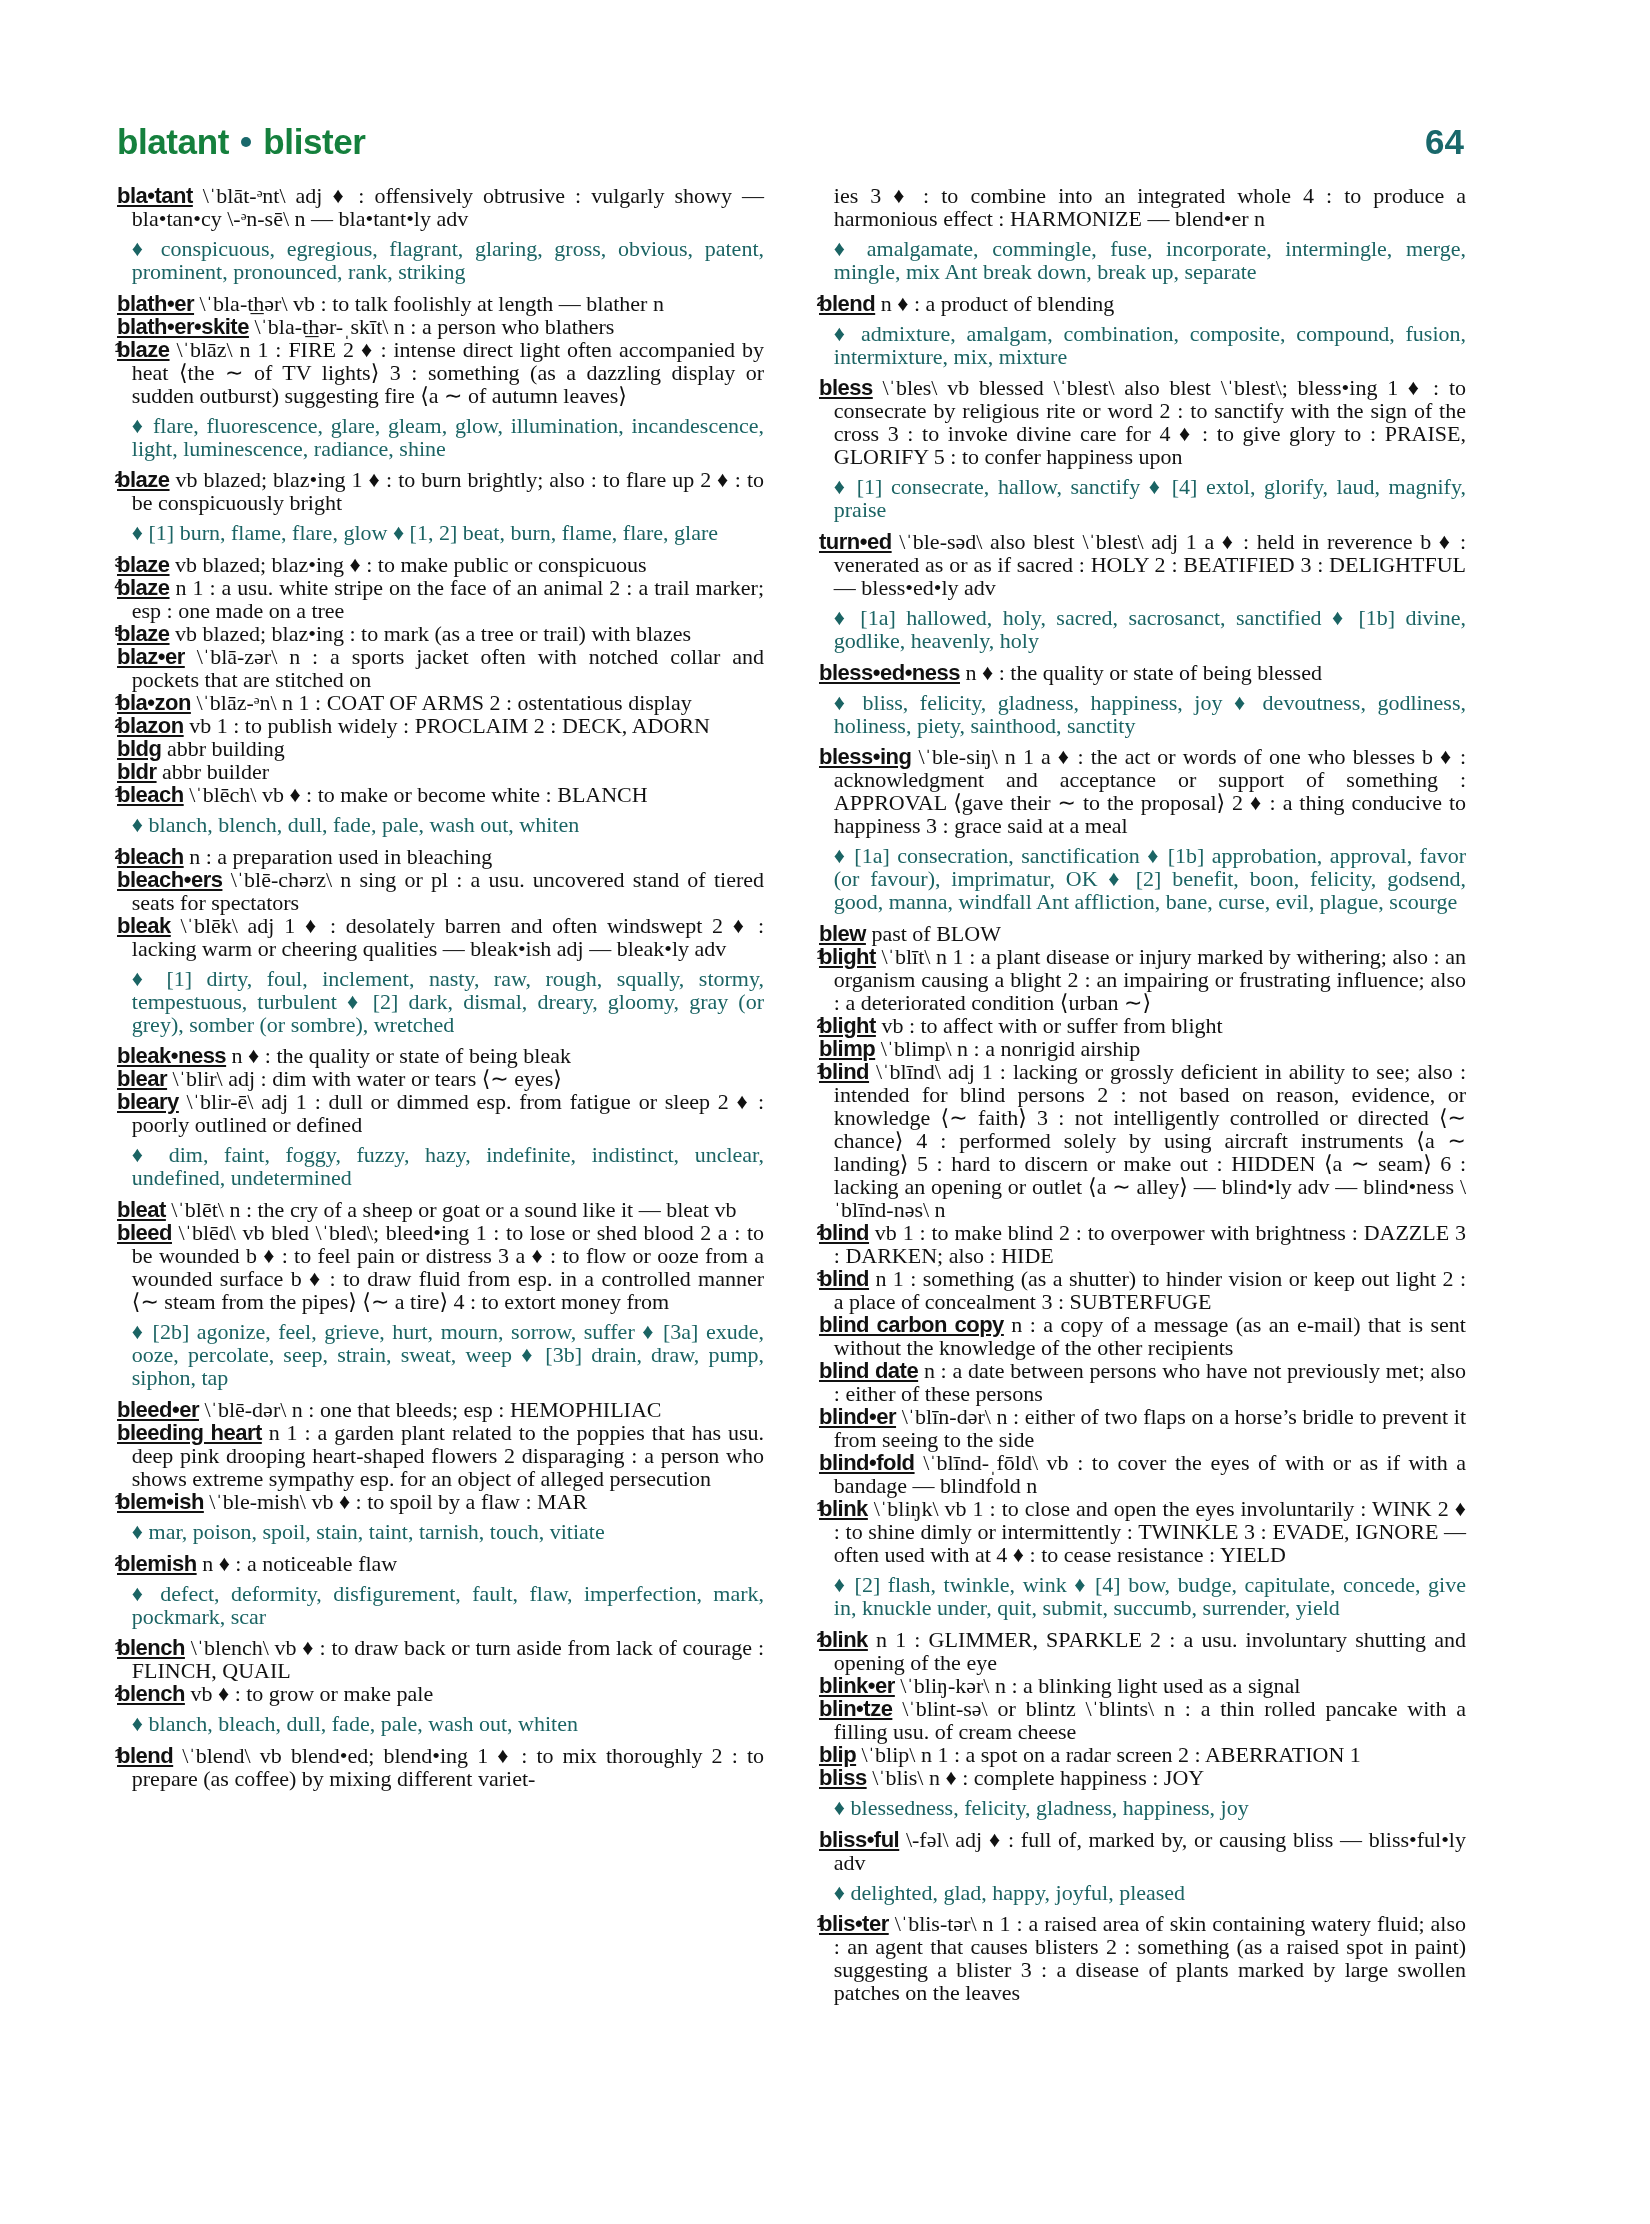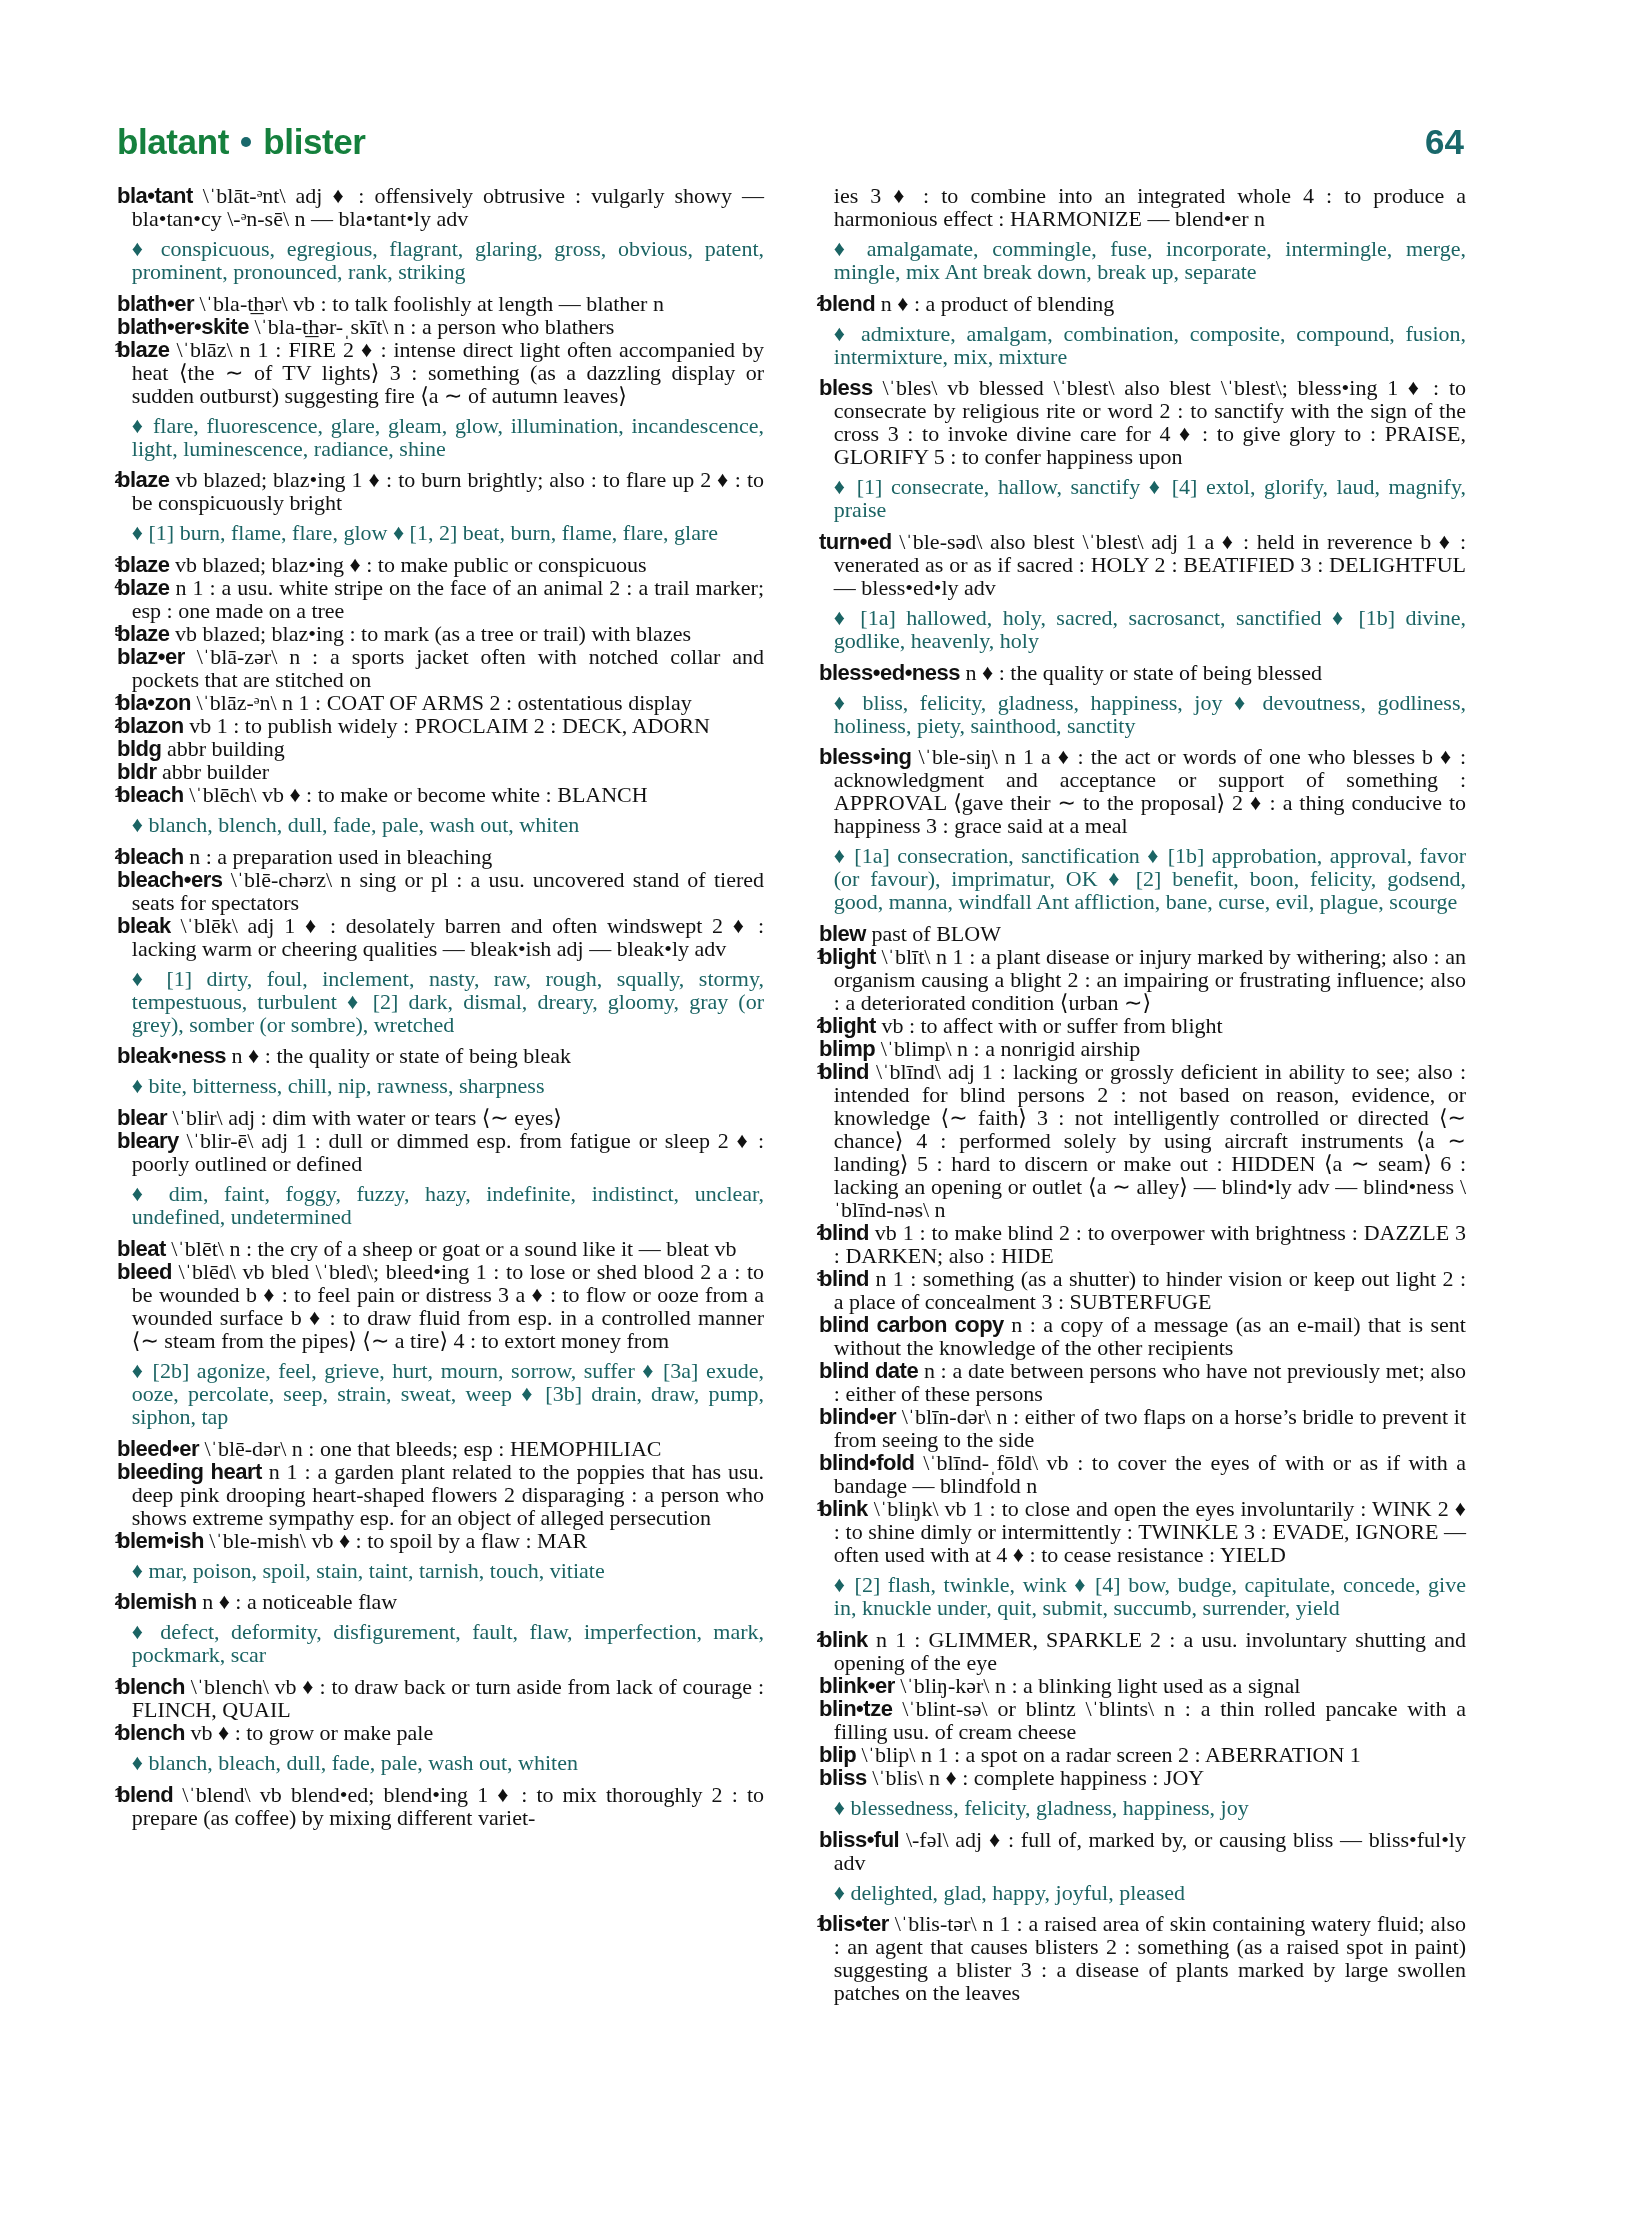--- a/index.html
+++ b/index.html
@@ -11,21 +11,21 @@
   .hw .dot { display:inline-block; width:10.4px; height:10.4px; border-radius:50%; background:#19686b;
              margin:0 12px 5.2px 12px; vertical-align:middle; }
   .pageno { position:absolute; right:0; top:0; font-family:"Liberation Sans", sans-serif; font-weight:bold;
             font-size:35px; color:#19686b; }
   .col { position:absolute; top:184px; width:647px; font-size:22px; line-height:23px; text-align:justify; }
   .col.left { left:117px; }
   .col.right { left:819px; }
   .entry { position:relative; padding-left:14.8px; text-indent:-14.8px; margin:0; }
   .entry.first-cont { padding-left:14.8px; text-indent:0; }
   .syn { color:#1b6464; padding-left:14.8px; margin:7px 0 8.7px 0; text-indent:0; }
-  .b { font-family:"Liberation Sans", sans-serif; font-weight:bold; letter-spacing:-0.5px; font-size:22px; }
+  .b { font-family:"Liberation Sans", sans-serif; font-weight:bold; letter-spacing:-0.5px; font-size:22px;text-decoration:underline; }
   .hom { position:absolute; left:-2.6px; top:-1.7px; font-family:"Liberation Sans", sans-serif; font-size:13px; font-weight:bold; text-indent:0; }
 </style>
 </head>
 <body>
 
 <div class="header">
   <div class="hw">
     <span>blatant</span><span class="dot"></span><span>blister</span>
   </div>
   <div class="pageno">64</div>
@@ -48,21 +48,20 @@
     <p class="entry"><span class="hom">2</span><span><span class="b">blazon</span> vb 1 : to publish widely : PROCLAIM 2 : DECK, ADORN</span></p>
     <p class="entry"><span><span class="b">bldg</span> abbr building</span></p>
     <p class="entry"><span><span class="b">bldr</span> abbr builder</span></p>
     <p class="entry"><span class="hom">1</span><span><span class="b">bleach</span> \ˈblēch\ vb ♦ : to make or become white : BLANCH</span></p>
     <p class="syn">♦ blanch, blench, dull, fade, pale, wash out, whiten</p>
     <p class="entry"><span class="hom">2</span><span><span class="b">bleach</span> n : a preparation used in bleaching</span></p>
     <p class="entry"><span><span class="b">bleach•ers</span> \ˈblē-chərz\ n sing or pl : a usu. uncovered stand of tiered seats for spectators</span></p>
     <p class="entry"><span><span class="b">bleak</span> \ˈblēk\ adj 1 ♦ : desolately barren and often windswept 2 ♦ : lacking warm or cheering qualities — bleak•ish adj — bleak•ly adv</span></p>
     <p class="syn">♦ [1] dirty, foul, inclement, nasty, raw, rough, squally, stormy, tempestuous, turbulent ♦ [2] dark, dismal, dreary, gloomy, gray (or grey), somber (or sombre), wretched</p>
     <p class="entry"><span><span class="b">bleak•ness</span> n ♦ : the quality or state of being bleak</span></p>
-    <p class="syn">♦ bite, bitterness, chill, nip, rawness, sharpness</p>
     <p class="entry"><span><span class="b">blear</span> \ˈblir\ adj : dim with water or tears ⟨∼ eyes⟩</span></p>
     <p class="entry"><span><span class="b">bleary</span> \ˈblir-ē\ adj 1 : dull or dimmed esp. from fatigue or sleep 2 ♦ : poorly outlined or defined</span></p>
     <p class="syn">♦ dim, faint, foggy, fuzzy, hazy, indefinite, indistinct, unclear, undefined, undetermined</p>
     <p class="entry"><span><span class="b">bleat</span> \ˈblēt\ n : the cry of a sheep or goat or a sound like it — bleat vb</span></p>
     <p class="entry"><span><span class="b">bleed</span> \ˈblēd\ vb bled \ˈbled\; bleed•ing 1 : to lose or shed blood 2 a : to be wounded b ♦ : to feel pain or distress 3 a ♦ : to flow or ooze from a wounded surface b ♦ : to draw fluid from esp. in a controlled manner ⟨∼ steam from the pipes⟩ ⟨∼ a tire⟩ 4 : to extort money from</span></p>
     <p class="syn">♦ [2b] agonize, feel, grieve, hurt, mourn, sorrow, suffer ♦ [3a] exude, ooze, percolate, seep, strain, sweat, weep ♦ [3b] drain, draw, pump, siphon, tap</p>
     <p class="entry"><span><span class="b">bleed•er</span> \ˈblē-dər\ n : one that bleeds; esp : HEMOPHILIAC</span></p>
     <p class="entry"><span><span class="b">bleeding heart</span> n 1 : a garden plant related to the poppies that has usu. deep pink drooping heart-shaped flowers 2 disparaging : a person who shows extreme sympathy esp. for an object of alleged persecution</span></p>
     <p class="entry"><span class="hom">1</span><span><span class="b">blem•ish</span> \ˈble-mish\ vb ♦ : to spoil by a flaw : MAR</span></p>
     <p class="syn">♦ mar, poison, spoil, stain, taint, tarnish, touch, vitiate</p>

